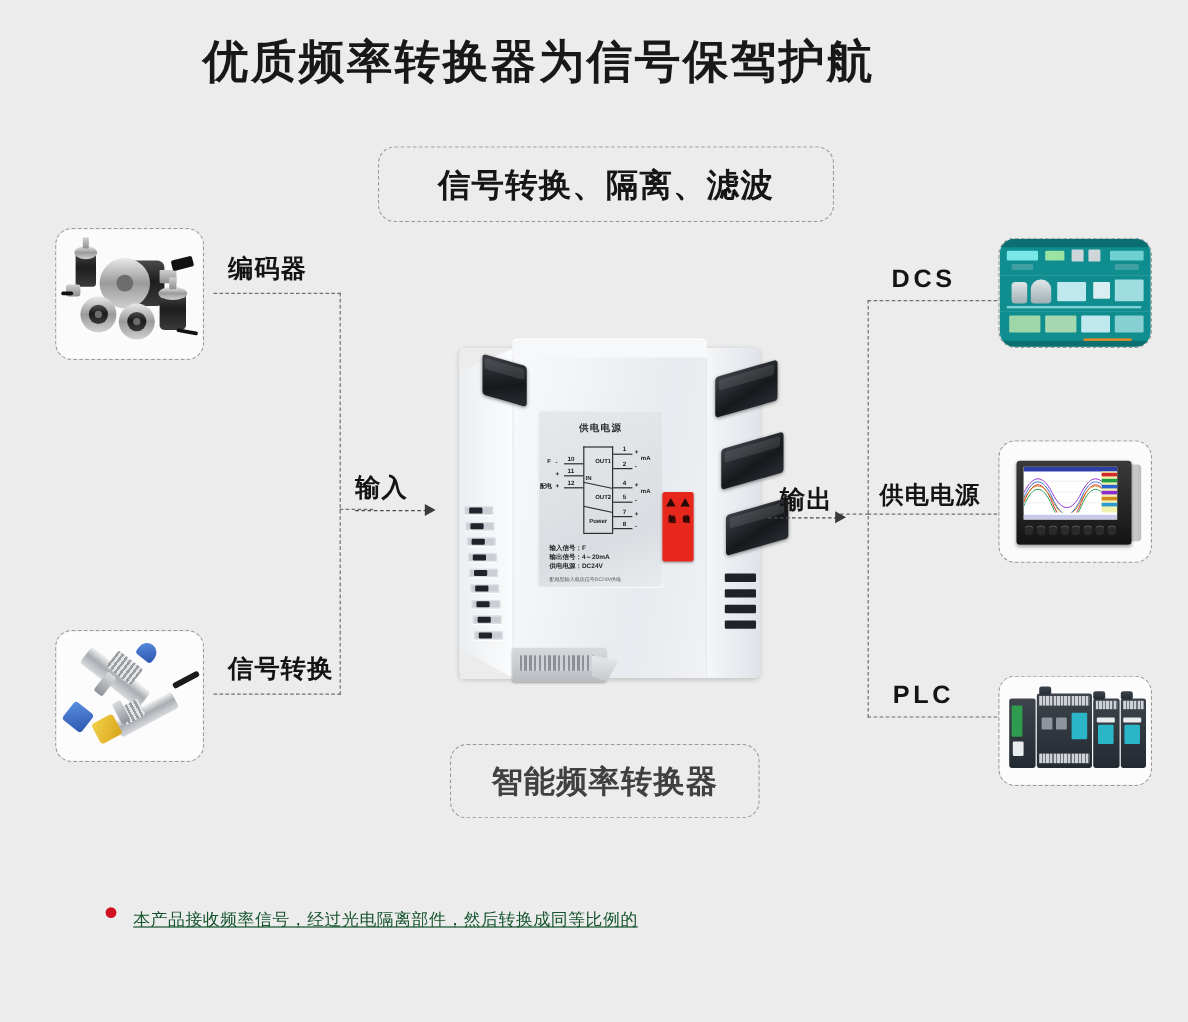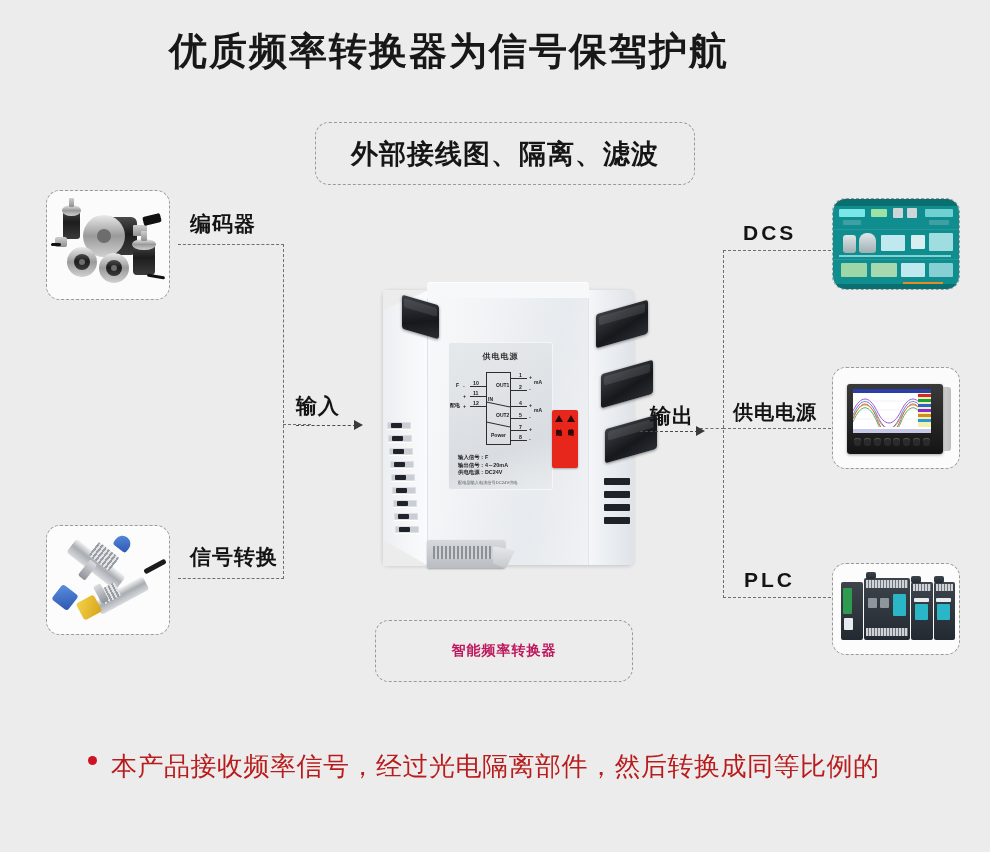--- a/index.html
+++ b/index.html
@@ -32,21 +32,21 @@
   .dbox.subtitle{
     left:315px;top:122px;width:380px;height:63px;
     display:flex;align-items:center;justify-content:center;
   }
   .subtitle-text{font-size:27px;font-weight:bold;letter-spacing:1px;color:#161616;}
 
   .dbox.footlabel{
     left:375px;top:620px;width:258px;height:62px;
     display:flex;align-items:center;justify-content:center;
   }
-  .footlabel-text{font-size:14px;font-weight:bold;letter-spacing:1px;color:#be185d;}
+  .footlabel-text{font-size:26px;font-weight:bold;letter-spacing:1px;color:#404040;}
 
   
   .thumb{
     position:absolute;
     border:1.5px dashed #9a9a9a;
     border-radius:14px;
     box-sizing:border-box;
     overflow:hidden;
   }
   .thumb-inner{position:absolute;left:0;top:0;right:0;bottom:0;}
@@ -83,21 +83,21 @@
     border-left:9px solid #3a3a3a;
   }
 
   
   .bullet-block{position:absolute;left:88px;top:742px;width:860px;}
   .bullet-row{display:flex;align-items:flex-start;}
   .bullet-dot{
     width:9px;height:9px;border-radius:50%;background:#cf1122;
     margin:14px 14px 0 0;flex:0 0 auto;
   }
-  .bullet-lines{font-size:26px;line-height:48px;color:#b91c1c;letter-spacing:0.5px;}
+  .bullet-lines{font-size:14px;line-height:48px;color:#14532d;letter-spacing:0.5px;text-decoration:underline;}
 
   
   #device{position:absolute;left:363px;top:282px;width:290px;height:290px;}
   .dev-body{
     position:absolute;left:20px;top:8px;width:250px;height:275px;
     background:linear-gradient(100deg,#fdfdfe 0%,#f2f4f6 34%,#e7eaee 62%,#f6f7f9 100%);
     border-radius:5px;
     box-shadow:0 1px 4px rgba(0,0,0,.18);
   }
   .dev-left-face{
@@ -270,21 +270,21 @@
   .plc-grey{position:absolute;background:#8e959c;border-radius:1px;}
 </style>
 </head>
 <body>
 
 <div id="stage">
 
   <div class="title">优质频率转换器为信号保驾护航</div>
 
   <div class="dbox subtitle">
-    <span class="subtitle-text">外部接线图、隔离、滤波</span>
+    <span class="subtitle-text">信号转换、隔离、滤波</span>
   </div>
 
   <div class="hline" style="left:178px;top:244px;width:106px;"></div>
   <div class="hline" style="left:178px;top:578px;width:106px;"></div>
   <div class="vline" style="left:283px;top:244px;height:335px;"></div>
   <div class="hline" style="left:283px;top:424px;width:28px;"></div>
 
   <div class="hline" style="left:700px;top:428px;width:24px;"></div>
   <div class="vline" style="left:723px;top:250px;height:348px;"></div>
   <div class="hline" style="left:723px;top:250px;width:108px;"></div>

